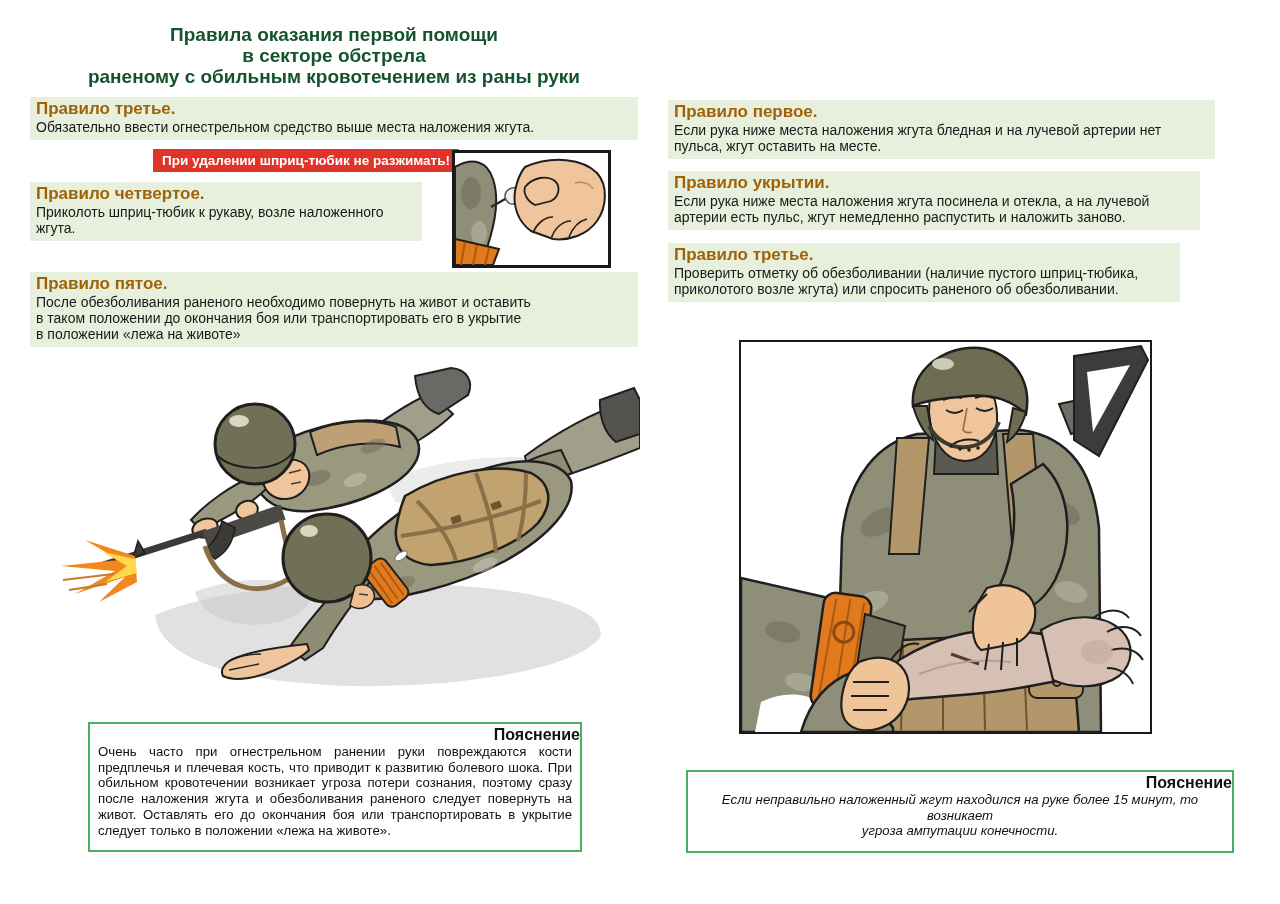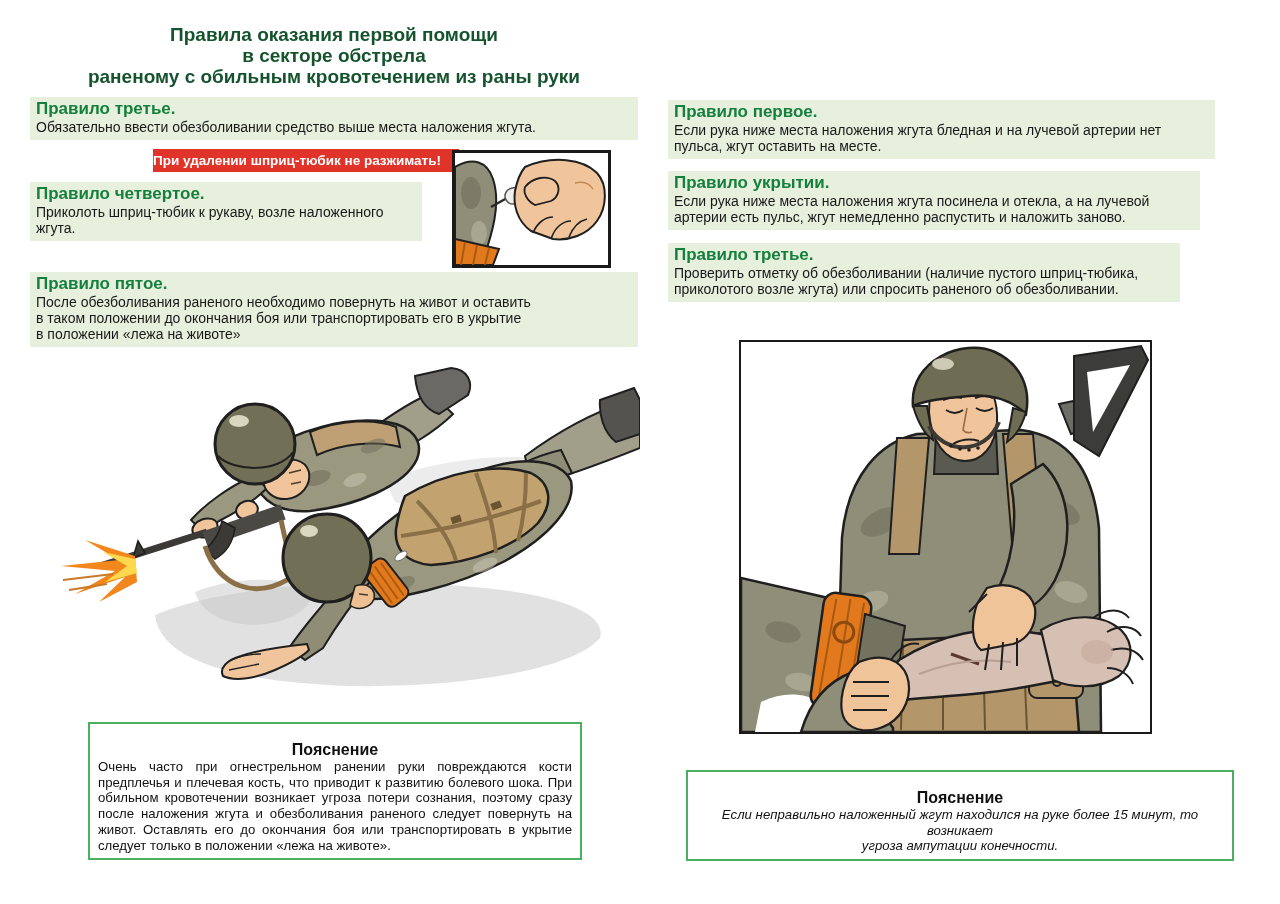--- a/index.html
+++ b/index.html
@@ -1,47 +1,47 @@
 <!DOCTYPE html>
 <html><head>
 <meta charset="utf-8">
 <style>
   html,body{margin:0;padding:0;background:#fff;}
   .page{position:relative;width:1280px;height:904px;background:#ffffff;overflow:hidden;
         font-family:"Liberation Sans", sans-serif;color:#111;}
   .abs{position:absolute;}
   .doc-title{font-size:19px;font-weight:bold;line-height:21px;text-align:center;color:#14532d;}
   .rule{background:#e7efdd;padding:2px 7px 5px 6px;box-sizing:border-box;}
-  .rule-h{font-size:17px;font-weight:bold;line-height:20px;color:#15803d;}
+  .rule-h{font-size:17px;font-weight:bold;line-height:20px;color:#a16207;}
   .rule-b{font-size:14px;line-height:16px;white-space:pre-line;color:#191919;}
   .warning{background:#e0342a;color:#fff;font-weight:bold;font-size:13.5px;
-           text-align:left;line-height:23px;height:23px;}
+           text-align:center;line-height:23px;height:23px;}
   .explain{border:2px solid #4ab061;background:#fff;box-sizing:border-box;}
-  .exp-title{font-size:16px;font-weight:bold;text-align:center;line-height:19px;padding-top:16px;}
-  .exp-body{font-size:13.2px;line-height:15.7px;padding:0 8px 5px 8px;}
+  .exp-title{font-size:16px;font-weight:bold;text-align:right;line-height:19px;padding-top:1px;}
+  .exp-body{font-size:13.2px;line-height:15.7px;padding:0 8px 12px 8px;}
   .exp-body.just{text-align:justify;}
   .exp-body.cent{text-align:center;white-space:pre-line;font-style:italic;}
   .pic-frame{border:2px solid #1a1a1a;background:#fff;box-sizing:content-box;}
   .inset-frame{border:3px solid #1a1a1a;background:#fff;}
   svg{display:block;}
 </style>
 </head>
 <body>
 
 <div class="page">
 
   <div class="abs doc-title" style="left:30px;top:24px;width:608px;">
     <span style="display:block">Правила оказания первой помощи</span>
     <span style="display:block">в секторе обстрела</span>
     <span style="display:block">раненому с обильным кровотечением из раны руки</span>
   </div>
 
   <div class="abs rule" style="left:30px;top:97px;width:608px;">
     <div class="rule-h">Правило третье.</div>
-    <div class="rule-b">Обязательно ввести обезболивании средство выше места наложения жгута.</div>
+    <div class="rule-b">Обязательно ввести огнестрельном средство выше места наложения жгута.</div>
   </div>
 
   <div class="abs warning" style="left:153px;top:149px;width:306px;">При удалении шприц-тюбик не разжимать!</div>
 
   <div class="abs rule" style="left:30px;top:182px;width:392px;">
     <div class="rule-h">Правило четвертое.</div>
     <div class="rule-b">Приколоть шприц-тюбик к рукаву, возле наложенного
 жгута.</div>
   </div>
 

